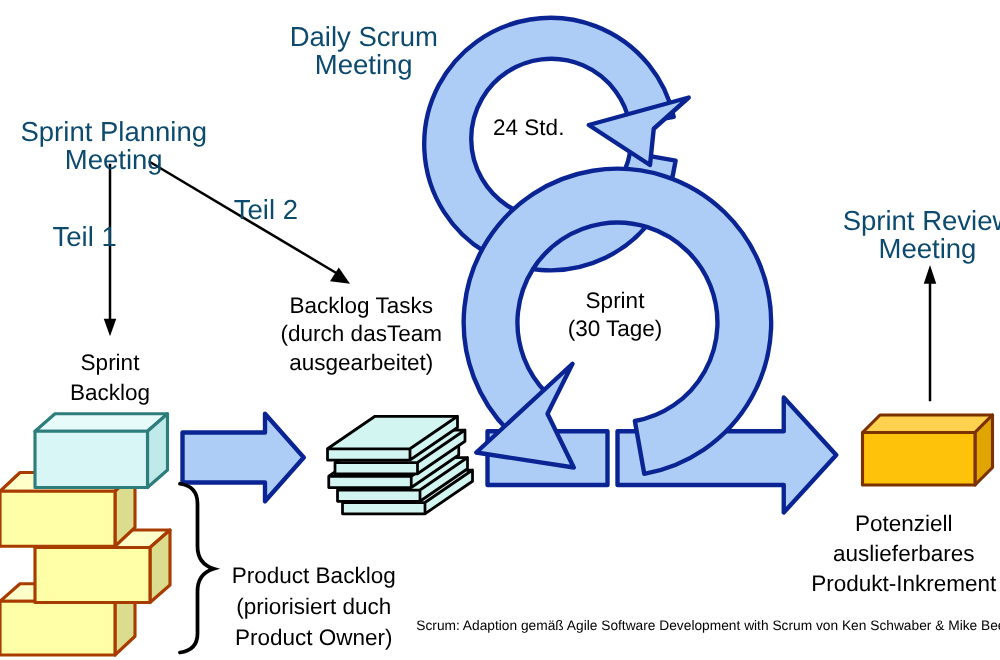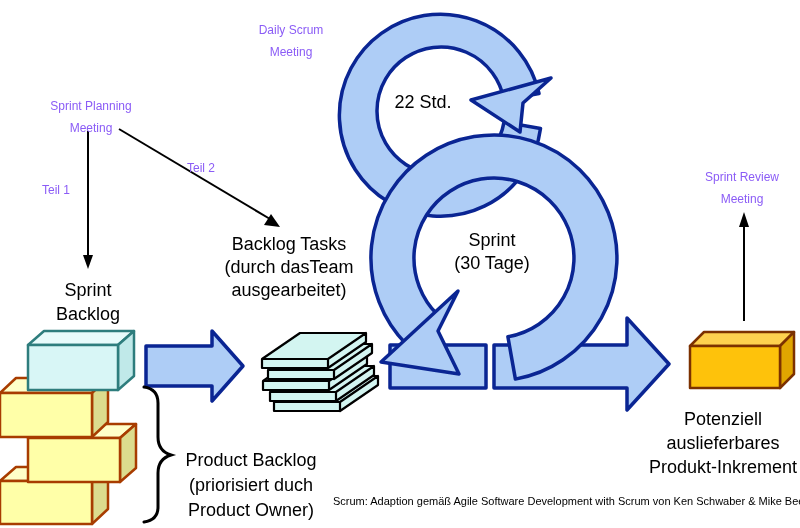--- a/index.html
+++ b/index.html
@@ -1,20 +1,20 @@
 <!DOCTYPE html>
 <html><head>
 <meta charset="utf-8">
 <style>
   html,body{margin:0;padding:0;background:#fff;}
   #stage{position:relative;width:800px;height:528px;background:#ffffff;overflow:hidden;
          font-family:"Liberation Sans",sans-serif;}
   svg{position:absolute;left:0;top:0;}
   .lbl{position:absolute;white-space:pre-line;text-align:center;}
-  .red{color:#8b5cf6;font-size:12px;line-height:22px;}
+  .red{color:#0c4a6e;font-size:22px;line-height:22px;}
   .blk{color:#000000;font-size:18px;line-height:24px;}
   .left{text-align:left;}
   .src{position:absolute;color:#000;font-size:11px;line-height:13px;white-space:nowrap;}
   .src .it{}
   .flow{stroke:#0a2593;stroke-width:3.5;stroke-linejoin:round;}
   .cyanbox{stroke:#2e7d7d;stroke-width:2.5;stroke-linejoin:round;}
   .yellowbox{stroke:#a83c00;stroke-width:2.5;stroke-linejoin:round;}
   .orangebox{stroke:#7c3100;stroke-width:2.5;stroke-linejoin:round;}
   .card{stroke:#000000;stroke-width:2.2;stroke-linejoin:round;}
   .thin{stroke:#000000;stroke-width:2;fill:none;}
@@ -112,21 +112,21 @@
   <div class="lbl red" style="left:11px;top:79px;width:160px;margin-top:16px;">Sprint Planning
 Meeting</div>
 
   <div class="lbl red left" style="left:42px;top:179px;">Teil 1</div>
 
   <div class="lbl red left" style="left:187px;top:157px;">Teil 2</div>
 
   <div class="lbl red" style="left:650px;top:166px;width:184px;">Sprint Review
 Meeting</div>
 
-  <div class="lbl blk" style="left:373px;top:90px;width:100px;">22 Std.</div>
+  <div class="lbl blk" style="left:373px;top:90px;width:100px;">24 Std.</div>
 
   <div class="lbl blk" style="left:412px;top:229px;width:160px;line-height:23px;">Sprint
 (30 Tage)</div>
 
   <div class="lbl blk" style="left:28px;top:278px;width:120px;">Sprint
 Backlog</div>
 
   <div class="lbl blk" style="left:189px;top:233px;width:200px;line-height:23px;">Backlog Tasks
 (durch dasTeam
 ausgearbeitet)</div>

